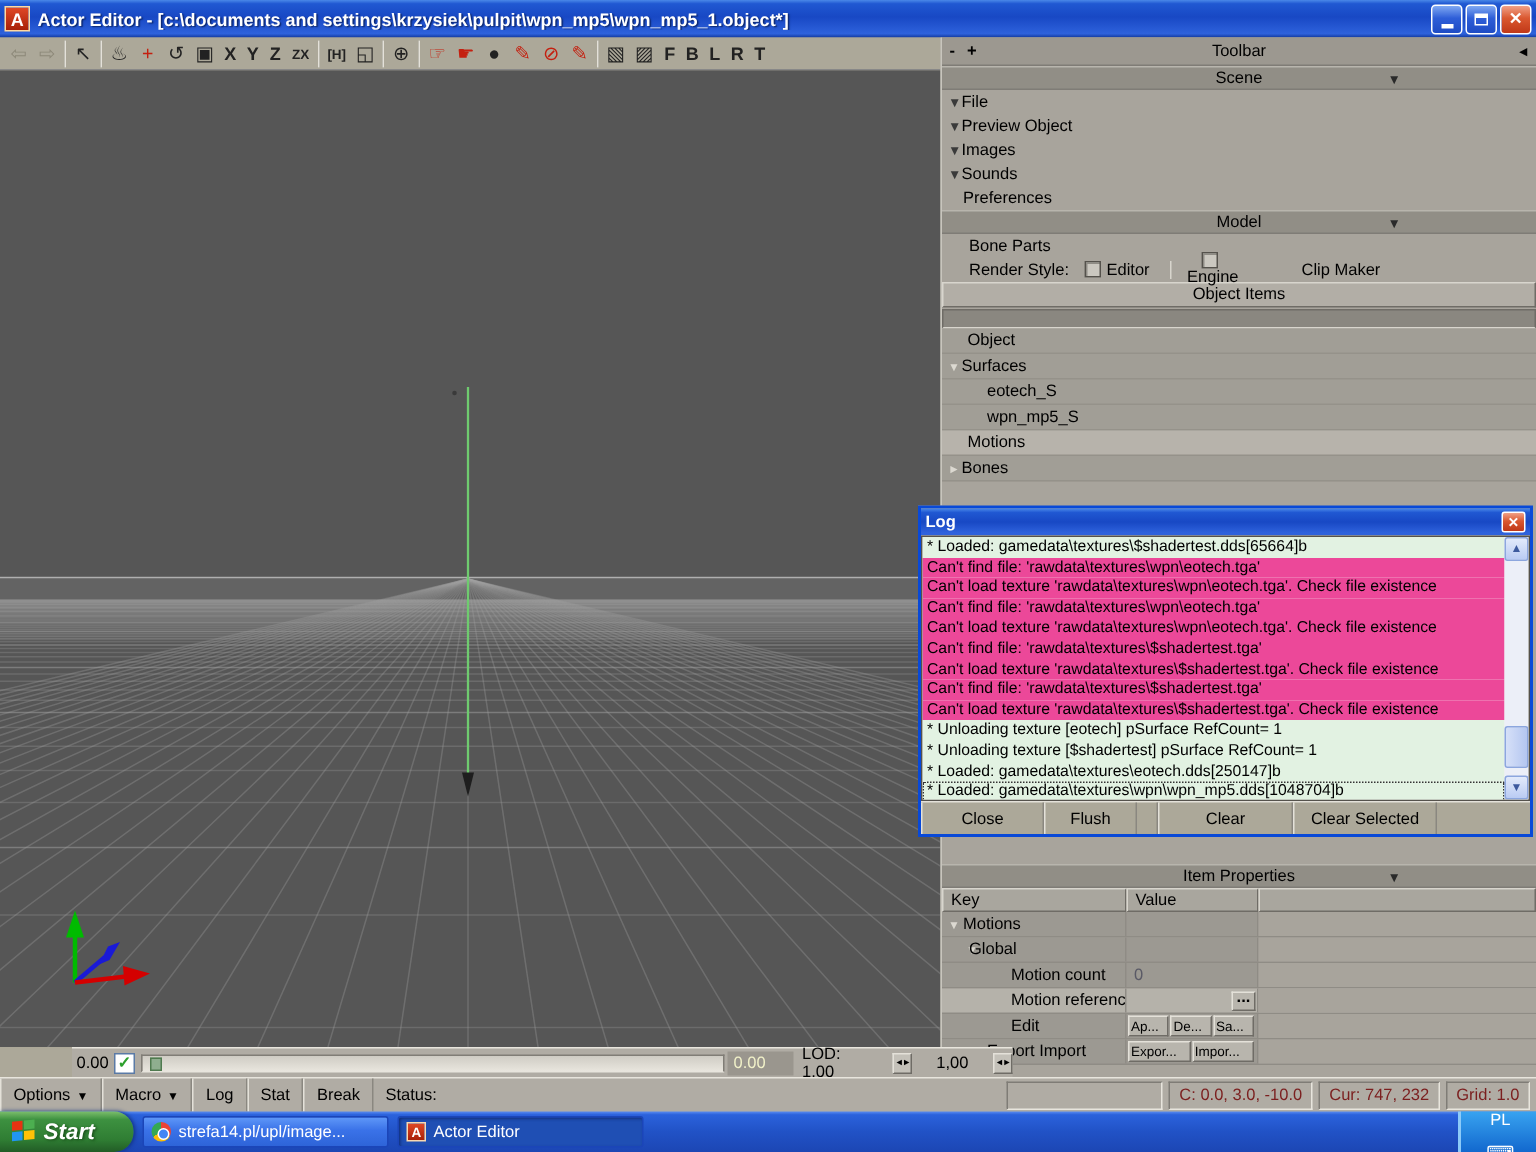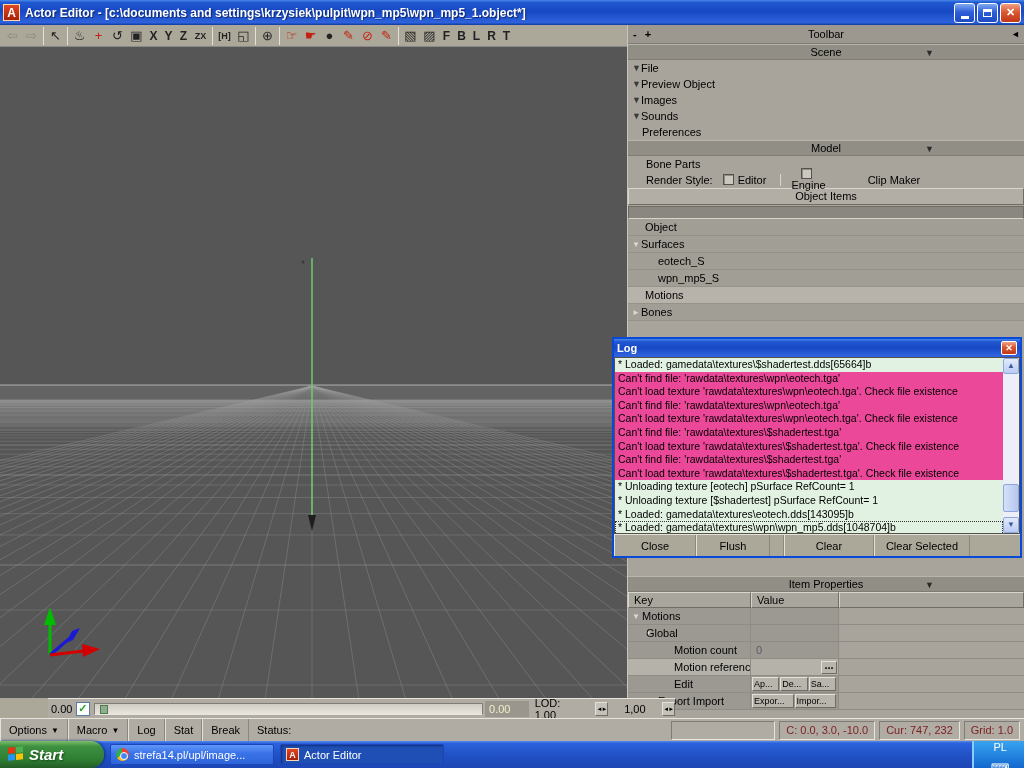--- a/index.html
+++ b/index.html
@@ -137,21 +137,21 @@
   .sb-btn .da { font-size:8px; }
   .sb-label { padding:0 8px; }
   .sb-spacer { flex:1; }
   .sb-cell { height:19px; border:1px solid #7F7C76; border-right-color:#E8E5DD; border-bottom-color:#E8E5DD;
     display:flex; align-items:center; padding:0 6px; color:#7B1F1F; margin-right:4px; white-space:nowrap; }
   .sb-cell.empty { width:104px; }
 
   
   #taskbar { left:0; top:741px; width:1024px; height:27px;
     background:linear-gradient(180deg,#5A8CF0 0%,#2B62DC 8%,#2152C6 50%,#1C46B4 100%); display:flex; align-items:center; }
-  #start-btn { width:104px; height:27px; border-radius:0 13px 13px 0;
+  #start-btn { width:89px; height:27px; border-radius:0 13px 13px 0;
     background:linear-gradient(180deg,#7CBE6C 0%,#3D9140 20%,#2F7D33 70%,#225C26 100%);
     display:flex; align-items:center; padding-left:8px; gap:5px; box-shadow:1px 0 3px #11307E; }
   #start-btn .stxt { color:#fff; font-weight:bold; font-style:italic; font-size:15px; text-shadow:1px 1px 2px #184A18; }
   .winflag { width:16px; height:15px; display:grid; grid-template-columns:7px 7px; grid-template-rows:6px 6px; gap:1px; transform:skewY(-6deg); }
   .winflag i:nth-child(1){background:#E63312;} .winflag i:nth-child(2){background:#4CAF50;}
   .winflag i:nth-child(3){background:#2196F3;} .winflag i:nth-child(4){background:#FFC107;}
   .task-btn { height:21px; margin-left:6px; width:164px; border-radius:2px; border:1px solid #1B45B8;
     background:linear-gradient(180deg,#5E97F8,#3A72E8 45%,#2E64D8); display:flex; align-items:center; padding:0 5px; gap:5px;
     color:#fff; font-size:11px; white-space:nowrap; overflow:hidden; }
   .task-btn.active { background:#1F4FB4; box-shadow:inset 1px 1px 2px #11307E; }
@@ -512,31 +512,31 @@
     <div class="log-line error">Can't find file: 'rawdata\textures\wpn\eotech.tga'</div>
     <div class="log-line error">Can't load texture 'rawdata\textures\wpn\eotech.tga'. Check file existence</div>
     <div class="log-line error">Can't find file: 'rawdata\textures\wpn\eotech.tga'</div>
     <div class="log-line error">Can't load texture 'rawdata\textures\wpn\eotech.tga'. Check file existence</div>
     <div class="log-line error">Can't find file: 'rawdata\textures\$shadertest.tga'</div>
     <div class="log-line error">Can't load texture 'rawdata\textures\$shadertest.tga'. Check file existence</div>
     <div class="log-line error">Can't find file: 'rawdata\textures\$shadertest.tga'</div>
     <div class="log-line error">Can't load texture 'rawdata\textures\$shadertest.tga'. Check file existence</div>
     <div class="log-line info">* Unloading texture [eotech] pSurface RefCount= 1</div>
     <div class="log-line info">* Unloading texture [$shadertest] pSurface RefCount= 1</div>
-    <div class="log-line info">* Loaded: gamedata\textures\eotech.dds[143095]b</div>
+    <div class="log-line info">* Loaded: gamedata\textures\eotech.dds[250147]b</div>
     <div class="log-line info sel">* Loaded: gamedata\textures\wpn\wpn_mp5.dds[1048704]b</div>
     <div id="log-scroll">
       <span class="sc-btn up">▲</span>
       <span id="sc-thumb"></span>
       <span class="sc-btn down">▼</span>
     </div>
   </div>
   <div id="log-buttons">
     <span class="log-btn" style="width:82px;">Close</span>
-    <span class="log-btn" style="width:74px;">Flush</span>
+    <span class="log-btn" style="width:62px;">Flush</span>
     <span class="log-gap"></span>
     <span class="log-btn" style="width:90px;">Clear</span>
     <span class="log-btn" style="width:96px;">Clear Selected</span>
     <span style="flex:1;"></span>
   </div>
 </div>
 
 <div id="anim-bar" class="abs">
   <span id="frame-left">0.00</span>
   <span class="xp-check">✓</span>

